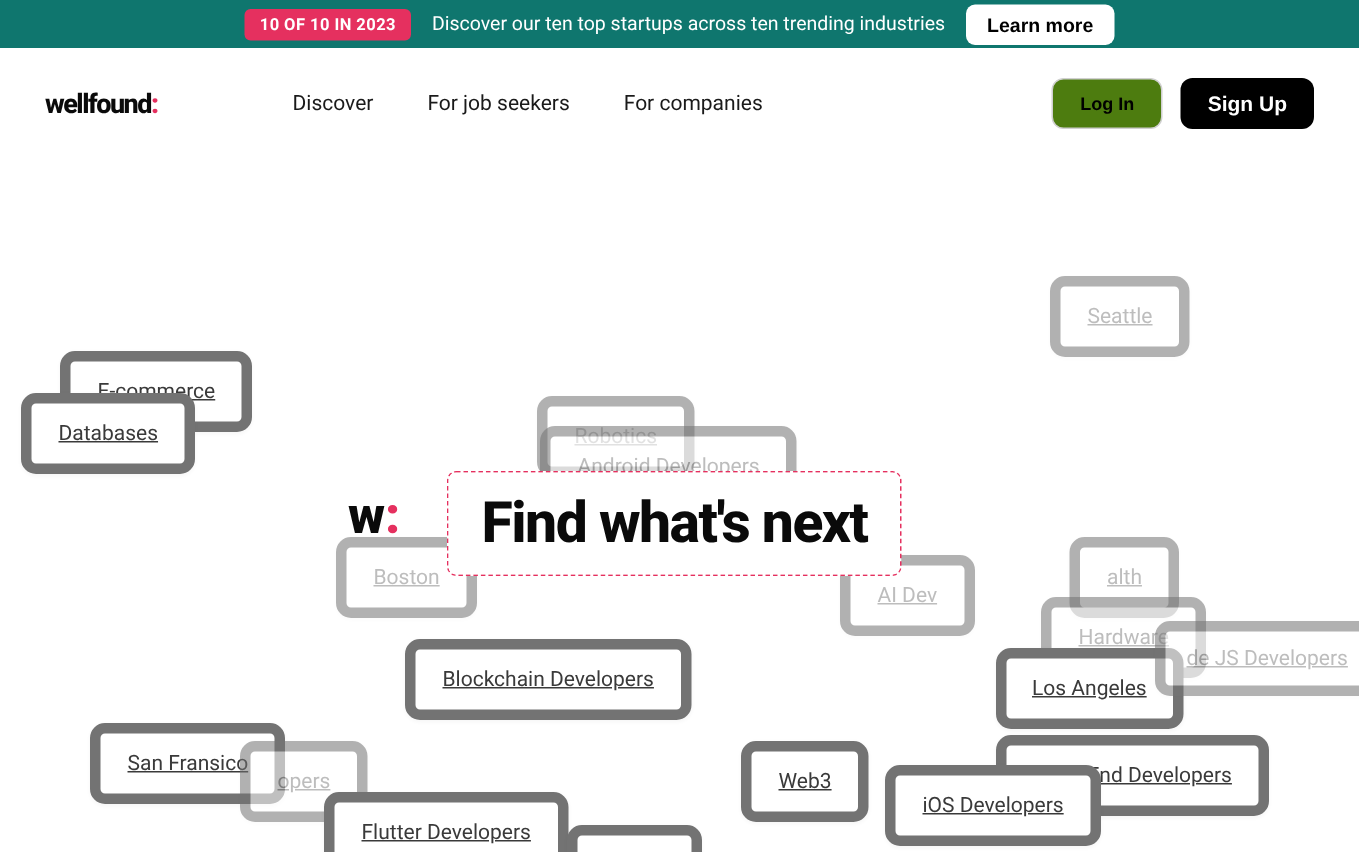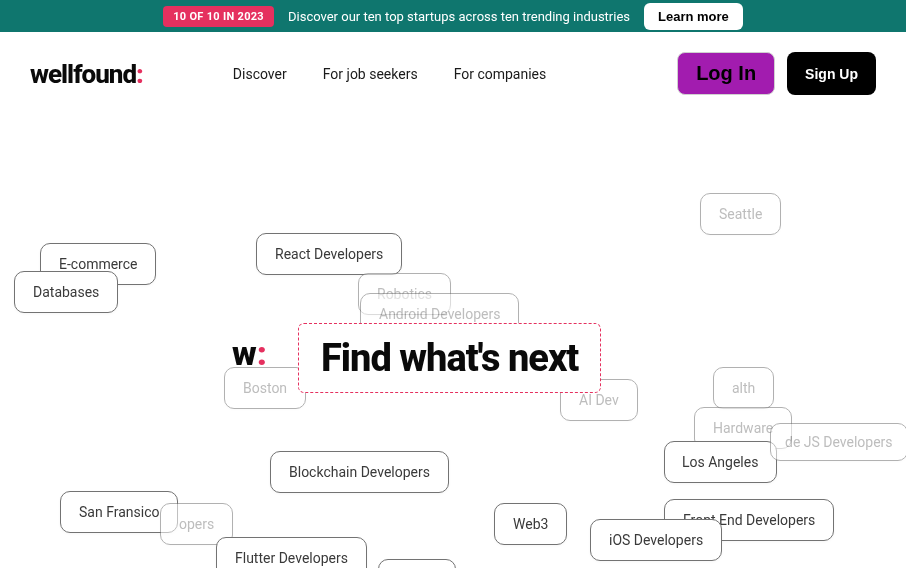--- a/index.html
+++ b/index.html
@@ -51,21 +51,21 @@
     }
     .header {
       display: flex;
       align-items: center;
       padding: 20px 30px;
       background: #fff;
       position: relative;
       z-index: 100;
     }
     .logo {
-      font-size: 26px;
+      font-size: 18px;
       font-weight: 800;
       color: #0a0a0a;
       letter-spacing: -1px;
     }
     .logo .colon {
       color: #e5305f;
       font-weight: 900;
     }
     .nav {
       display: flex;
@@ -78,26 +78,26 @@
       color: #1a1a1a;
       cursor: pointer;
       text-decoration: none;
     }
     .header-right {
       margin-left: auto;
       display: flex;
       gap: 12px;
     }
     .login-btn {
-      background: #a21caf;
+      background: #4d7c0f;
       border: 1px solid #d0d0d0;
       padding: 9px 18px;
       border-radius: 8px;
       font-weight: 600;
-      font-size: 20px;
+      font-size: 12px;
       cursor: pointer;
       color: #000;
     }
     .signup-btn {
       background: #000;
       color: #fff;
       border: none;
       padding: 9px 18px;
       border-radius: 8px;
       font-weight: 600;
@@ -105,27 +105,28 @@
       cursor: pointer;
     }
     .hero-area {
       position: relative;
       width: 100%;
       height: 480px;
     }
     .tag {
       position: absolute;
       background: #fff;
-      border: 1px solid #737373;
+      border: 7px solid #737373;
       border-radius: 10px;
       padding: 12px 18px;
       font-size: 14px;
       color: #3a3a3a;
       white-space: nowrap;
       box-shadow: 0 1px 3px rgba(0,0,0,0.04);
+      text-decoration: underline;
     }
     .tag.faded {
       opacity: 0.55;
       color: #888;
     }
     .center-box {
       position: absolute;
       left: 298px;
       top: 208px;
       border: 1px dashed #e5305f;
@@ -170,32 +171,31 @@
     <a class="nav-item">For companies</a>
   </nav>
   <div class="header-right">
     <button class="login-btn">Log In</button>
     <button class="signup-btn">Sign Up</button>
   </div>
 </div>
 
 <div class="hero-area">
   <div class="tag faded" style="left:700px; top:78px;">Seattle</div>
-  <div class="tag" style="left:256px; top:118px;">React Developers</div>
   <div class="tag" style="left:40px; top:128px;">E-commerce</div>
   <div class="tag" style="left:14px; top:156px;">Databases</div>
   <div class="tag faded" style="left:358px; top:158px;">Robotics</div>
   <div class="tag faded" style="left:360px; top:178px; z-index:1;">Android Developers</div>
   <div class="tag faded" style="left:560px; top:264px;">AI Dev</div>
   <div class="tag faded" style="left:224px; top:252px;">Boston</div>
   <div class="tag faded" style="left:713px; top:252px;">alth</div>
   <div class="tag faded" style="left:694px; top:292px;">Hardware</div>
   <div class="tag" style="left:664px; top:326px;padding-left:17px;">Los Angeles</div>
   <div class="tag faded" style="left:770px; top:308px; padding:10px 14px;">de JS Developers</div>
-  <div class="tag" style="left:270px; top:336px;">Blockchain Developers</div>
+  <div class="tag" style="left:270px; top:320px;">Blockchain Developers</div>
   <div class="tag" style="left:60px; top:376px;">San Fransico</div>
   <div class="tag faded" style="left:160px; top:388px;">opers</div>
   <div class="tag" style="left:494px; top:388px;text-align:center;">Web3</div>
   <div class="tag" style="left:664px; top:384px;">Front End Developers</div>
   <div class="tag" style="left:590px; top:404px;">iOS Developers</div>
   <div class="tag" style="left:216px; top:422px;">Flutter Developers</div>
   <div class="tag" style="left:378px; top:444px;">Austin</div>
 
   <div class="center-logo">
     <span>w</span><span class="colon">:</span>

